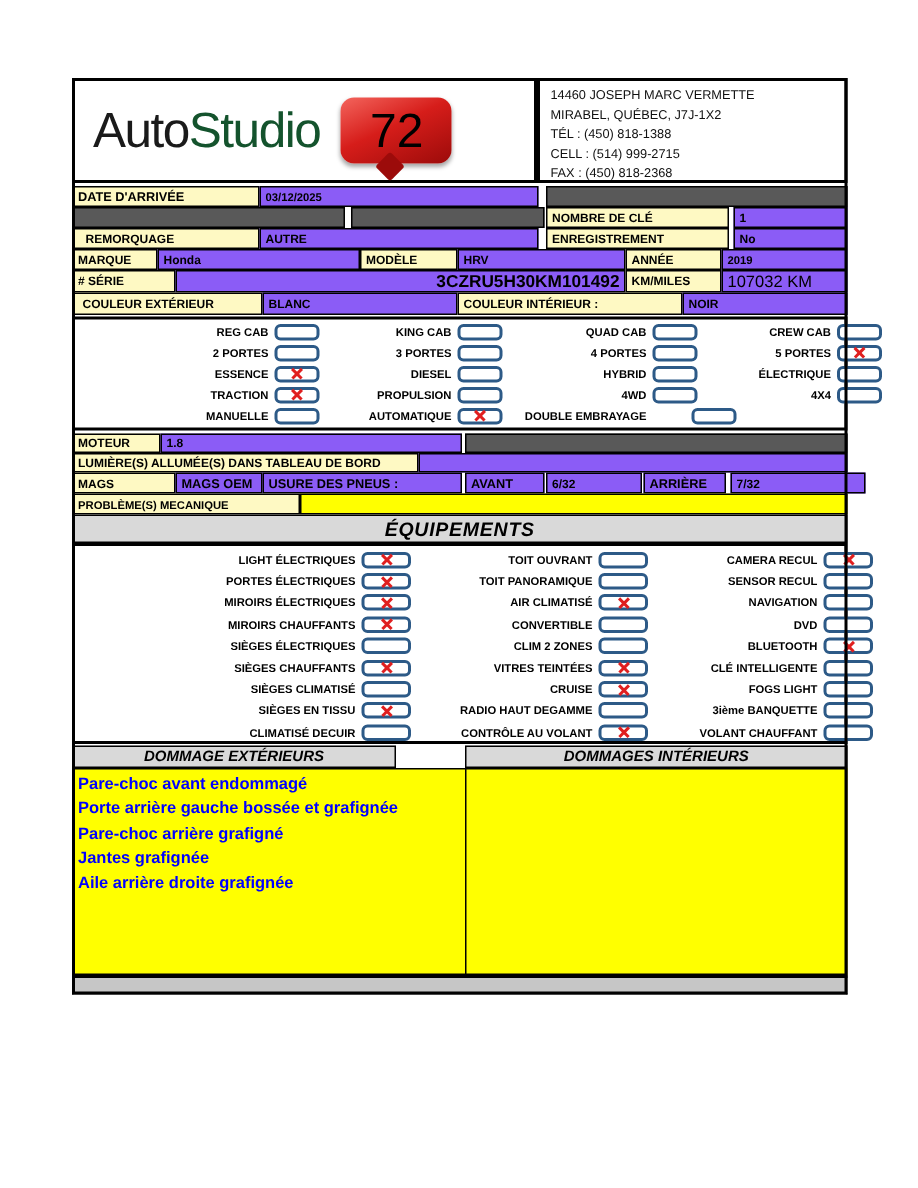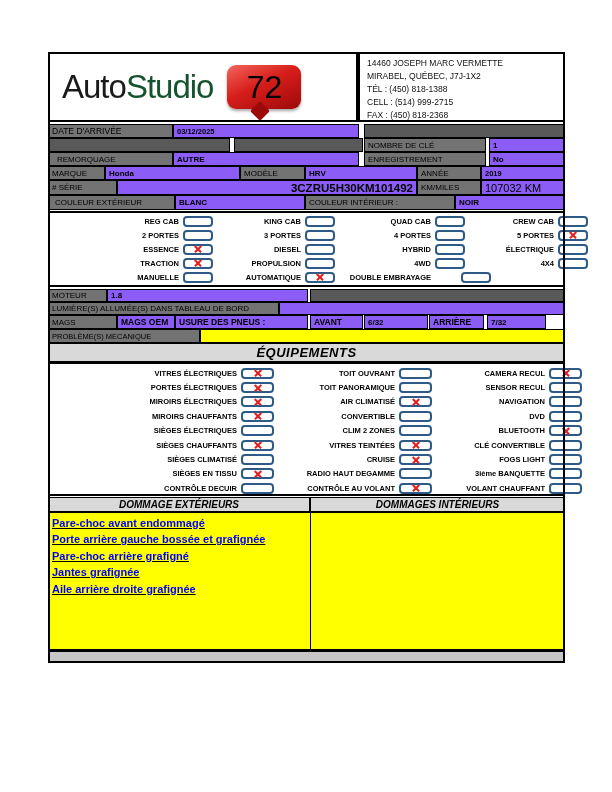--- a/index.html
+++ b/index.html
@@ -3,21 +3,21 @@
 <meta charset="utf-8">
 <style>
   * { margin:0; padding:0; box-sizing:border-box; }
   body { background:#fff; font-family:"Liberation Sans", sans-serif; }
   .page { position:relative; width:612px; height:792px; background:#ffffff; overflow:hidden; }
   .form { position:absolute; left:48px; top:52px; width:517px; height:611px; }
   .outer-border { position:absolute; left:0; top:0; width:517px; height:611px; border:2px solid #000; pointer-events:none; z-index:9; }
 
   .cell { position:absolute; display:flex; align-items:center; border:1px solid #000;
           padding:0 3px; overflow:hidden; white-space:nowrap; background:#fff; }
-  .lbl  { background:#737373; font-weight:normal; font-size:8px; }
+  .lbl  { background:#fef9c3; font-weight:bold; font-size:8px; }
   .val  { background:#8b5cf6; font-weight:bold; font-size:8px; }
   .dark { background:#595959; border:1px solid #000; }
 
   
   .logo-box { position:absolute; left:0; top:0; width:310px; height:70px; border:2px solid #000;
               background:#fff; display:flex; align-items:center; padding:0 12px; gap:10px; }
   .logo-text { font-size:33px; letter-spacing:-1px; color:#1a1a1a; font-weight:normal; }
   .logo-text .red { color:#14532d; }
   .bubble-wrap { position:relative; margin-left:4px; }
   .bubble { width:74px; height:44px; border-radius:9px;
@@ -208,30 +208,30 @@
 
     <div class="cell lbl" style="left:0;top:250px;width:231px;height:13px;">LUMIÈRE(S) ALLUMÉE(S) DANS TABLEAU DE BORD</div>
     <div class="cell val" style="left:231px;top:250px;width:286px;height:13px;"></div>
 
     <div class="cell lbl" style="left:0;top:263px;width:69px;height:14px;">MAGS</div>
     <div class="cell val med" style="left:69px;top:263px;width:58px;height:14px;">MAGS OEM</div>
     <div class="cell val med" style="left:127px;top:263px;width:133px;height:14px;">USURE DES PNEUS :</div>
     <div class="cell val med" style="left:262px;top:263px;width:53px;height:14px;">AVANT</div>
     <div class="cell val" style="left:316px;top:263px;width:64px;height:14px;">6/32</div>
     <div class="cell val med" style="left:381px;top:263px;width:55px;height:14px;">ARRIÈRE</div>
-    <div class="cell val" style="left:439px;top:263px;width:59px;height:14px;">7/32</div>
+    <div class="cell val" style="left:439px;top:263px;width:90px;height:14px;">7/32</div>
 
     <div class="cell lbl small" style="left:0;top:277px;width:152px;height:14px;">PROBLÈME(S) MECANIQUE</div>
     <div class="cell" style="left:152px;top:277px;width:365px;height:14px;background:#FFFF00;"></div>
 
     <div class="equip-bar">ÉQUIPEMENTS</div>
     <div class="box-frame" style="left:0;top:310px;width:517px;height:134px;"></div>
     <div class="ckcol equip" style="left:7px;top:314px;width:187px;">
         <div class="erow">
-          <span class="clabel">VITRES ÉLECTRIQUES</span>
+          <span class="clabel">LIGHT ÉLECTRIQUES</span>
           <span class="cbx cbx-wide checked"></span>
         </div>
         <div class="erow">
           <span class="clabel">PORTES ÉLECTRIQUES</span>
           <span class="cbx cbx-wide checked"></span>
         </div>
         <div class="erow">
           <span class="clabel">MIROIRS ÉLECTRIQUES</span>
           <span class="cbx cbx-wide checked"></span>
         </div>
@@ -249,21 +249,21 @@
         </div>
         <div class="erow">
           <span class="clabel">SIÈGES CLIMATISÉ</span>
           <span class="cbx cbx-wide"></span>
         </div>
         <div class="erow">
           <span class="clabel">SIÈGES EN TISSU</span>
           <span class="cbx cbx-wide checked"></span>
         </div>
         <div class="erow">
-          <span class="clabel">CONTRÔLE DECUIR</span>
+          <span class="clabel">CLIMATISÉ DECUIR</span>
           <span class="cbx cbx-wide"></span>
         </div>
       </div>
     <div class="ckcol equip" style="left:202px;top:314px;width:150px;">
         <div class="erow">
           <span class="clabel">TOIT OUVRANT</span>
           <span class="cbx cbx-wide"></span>
         </div>
         <div class="erow">
           <span class="clabel">TOIT PANORAMIQUE</span>
@@ -313,40 +313,40 @@
         </div>
         <div class="erow">
           <span class="clabel">DVD</span>
           <span class="cbx cbx-wide"></span>
         </div>
         <div class="erow">
           <span class="clabel">BLUETOOTH</span>
           <span class="cbx cbx-wide checked"></span>
         </div>
         <div class="erow">
-          <span class="clabel">CLÉ CONVERTIBLE</span>
+          <span class="clabel">CLÉ INTELLIGENTE</span>
           <span class="cbx cbx-wide"></span>
         </div>
         <div class="erow">
           <span class="clabel">FOGS LIGHT</span>
           <span class="cbx cbx-wide"></span>
         </div>
         <div class="erow">
           <span class="clabel">3ième BANQUETTE</span>
           <span class="cbx cbx-wide"></span>
         </div>
         <div class="erow">
           <span class="clabel">VOLANT CHAUFFANT</span>
           <span class="cbx cbx-wide"></span>
         </div>
       </div>
 
-    <div class="dmg-head" style="left:0;top:445px;width:262px;">DOMMAGE EXTÉRIEURS</div>
+    <div class="dmg-head" style="left:0;top:445px;width:216px;">DOMMAGE EXTÉRIEURS</div>
     <div class="dmg-head" style="left:262px;top:445px;width:255px;">DOMMAGES INTÉRIEURS</div>
-    <div class="yellow" style="left:0;top:460px;width:298px;height:138px;text-decoration:underline;">
+    <div class="yellow" style="left:0;top:460px;width:298px;height:138px;">
         <div class="line">Pare-choc avant endommagé</div>
         <div class="line">Porte arrière gauche bossée et grafignée</div>
         <div class="line">Pare-choc arrière grafigné</div>
         <div class="line">Jantes grafignée</div>
         <div class="line">Aile arrière droite grafignée</div>
       </div>
     <div class="yellow" style="left:262px;top:460px;width:255px;height:138px;"></div>
 
     <div class="bottom-bar"></div>
     <div class="outer-border"></div>

